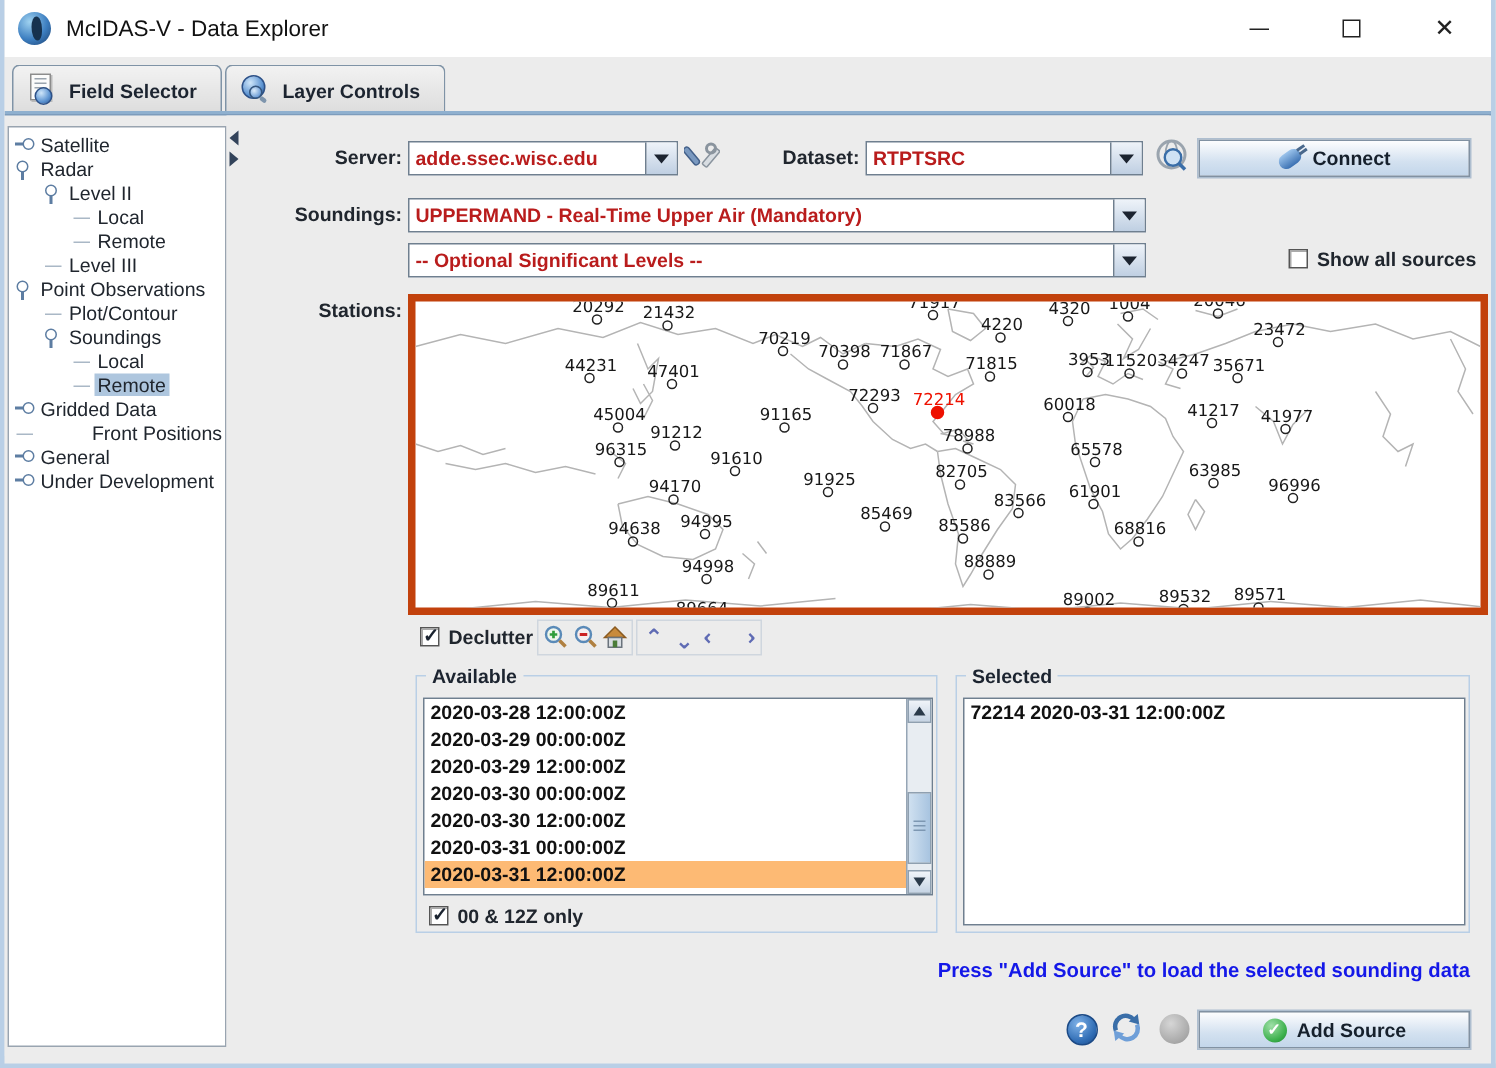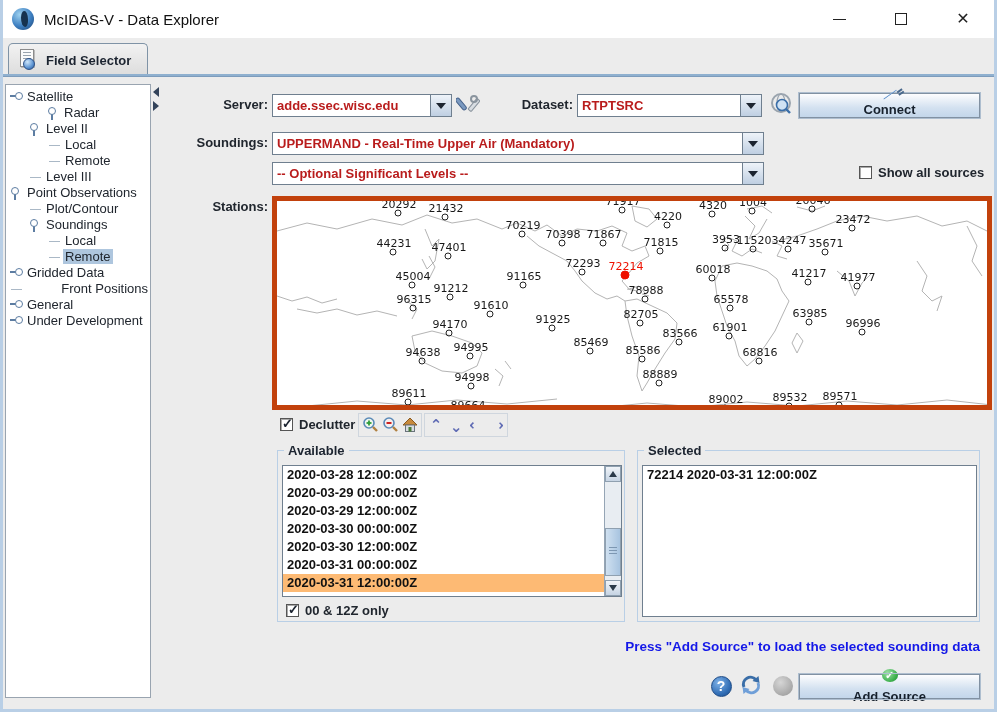--- a/index.html
+++ b/index.html
@@ -53,21 +53,21 @@
   .dv-right { top:24px; border-width:5px 0 5px 6px; border-color:transparent transparent transparent #33435a; }
   .main { position:relative; width:831px; height:628px; background:#ececec; }
   .flabel { position:absolute; font-size:13px; font-weight:bold; color:#20262e; text-align:right; }
   
   .combo { position:absolute; height:23px; background:#fff; border:1px solid #6f7f8f; display:flex; align-items:center; }
   .combo .cval { flex:1; font-size:13px; font-weight:bold; color:#b91c1c; padding:0 4px; white-space:nowrap; overflow:hidden; }
   .combo .arrow-btn { width:21px; height:100%; border-left:1px solid #6f7f8f; background:linear-gradient(#eef3f9,#bfcfe2);
                       display:flex; align-items:center; justify-content:center; }
   .combo .arrow-btn:after { content:""; width:0; height:0; border:5px solid transparent; border-top:6px solid #1c2430; margin-top:5px; }
   .btn { position:absolute; background:linear-gradient(#fdfdfe,#d3e1f0 60%, #c3d6ea); border:1px solid #8191a2; outline:1px solid #aebecf;
-         display:flex; align-items:center; justify-content:center; gap:7px; font-size:13px; font-weight:bold; color:#16202c;flex-direction:column; }
+         display:flex; align-items:center; justify-content:center; gap:7px; font-size:13px; font-weight:bold; color:#16202c; }
   .iconbtn { position:absolute; width:26px; height:26px; display:flex; align-items:center; justify-content:center; }
   
   .checkrow { position:absolute; display:flex; align-items:center; gap:6px; font-size:13px; font-weight:bold; color:#20262e; }
   .cbox { width:13px; height:13px; background:#fff; border:1px solid #555; box-shadow:inset 1px 1px 0 #aaa; position:relative; flex:0 0 auto; }
   .cbox.checked:after { content:"✓"; position:absolute; left:1px; top:-3px; font-size:13px; font-weight:bold; color:#1b2330; }
   
   .mappanel { position:absolute; left:110px; top:119px; width:720px; height:214px; background:#fff; border:5px solid #c2410c; overflow:hidden; }
   
   .tbgroup { position:absolute; display:flex; border:1px solid #cfd6de; background:#ececec; padding:1px; }
   .tbtn { width:20px; height:20px; display:flex; align-items:center; justify-content:center; }
@@ -123,29 +123,36 @@
       <span class="tabicon">
           <span class="doc">
             <i></i>
             <i></i>
             <i></i>
           </span>
           <span class="globe-sm" style="left:6px;top:9px;"></span>
         </span>
       <span>Field Selector</span>
     </div>
+    <div class="tab">
+      <span class="tabicon">
+          <span class="globe-sm" style="left:2px;top:1px;width:16px;height:16px;"></span>
+          <span class="lens" style="left:7px;top:8px;width:9px;height:9px;"></span>
+        </span>
+      <span>Layer Controls</span>
+    </div>
   </div>
 
   <div class="content">
     <div class="treepane" id="tree">
         <div class="tree-row" style="padding-left: 4px;">
           <span class="handle collapsed"></span>
           <span class="tlabel">Satellite</span>
         </div>
-        <div class="tree-row" style="padding-left: 4px; margin-left: 37px;">
+        <div class="tree-row" style="padding-left: 4px;">
           <span class="handle expanded"></span>
           <span class="tlabel">Radar</span>
         </div>
         <div class="tree-row" style="padding-left: 23px;">
           <span class="handle expanded"></span>
           <span class="tlabel">Level II</span>
         </div>
         <div class="tree-row" style="padding-left: 42px;">
           <span class="handle leaf"></span>
           <span class="tlabel">Local</span>

